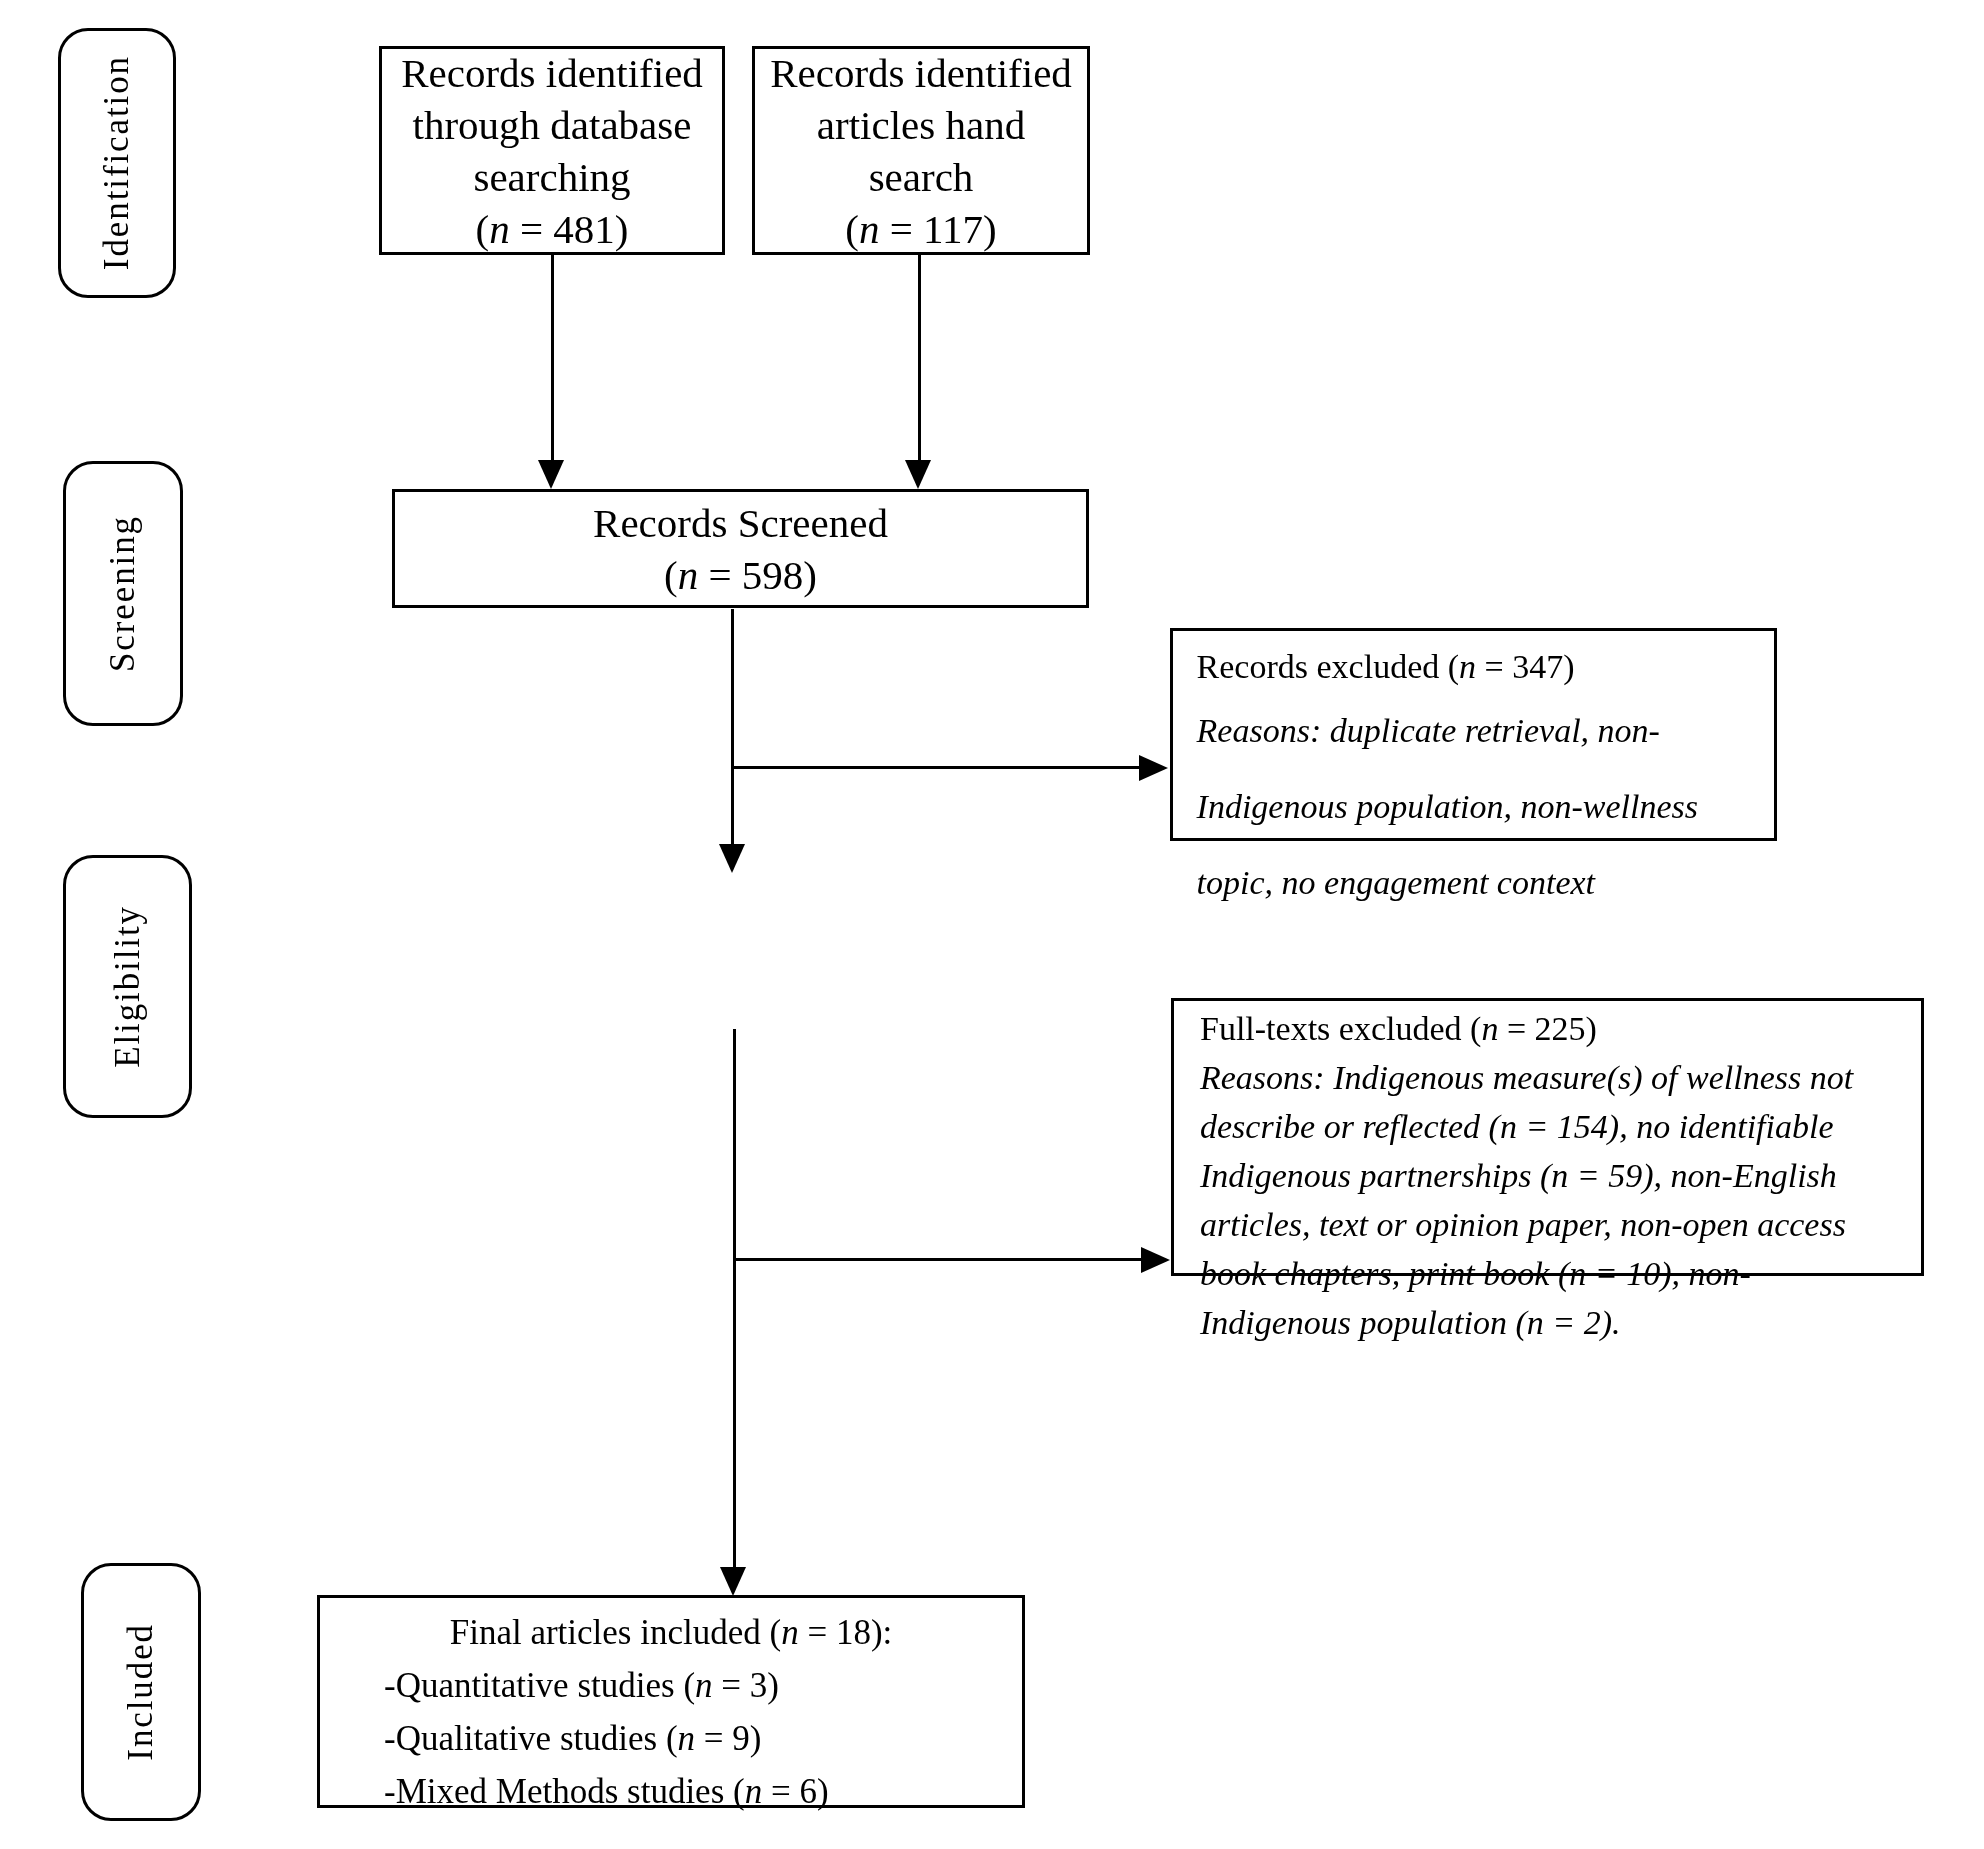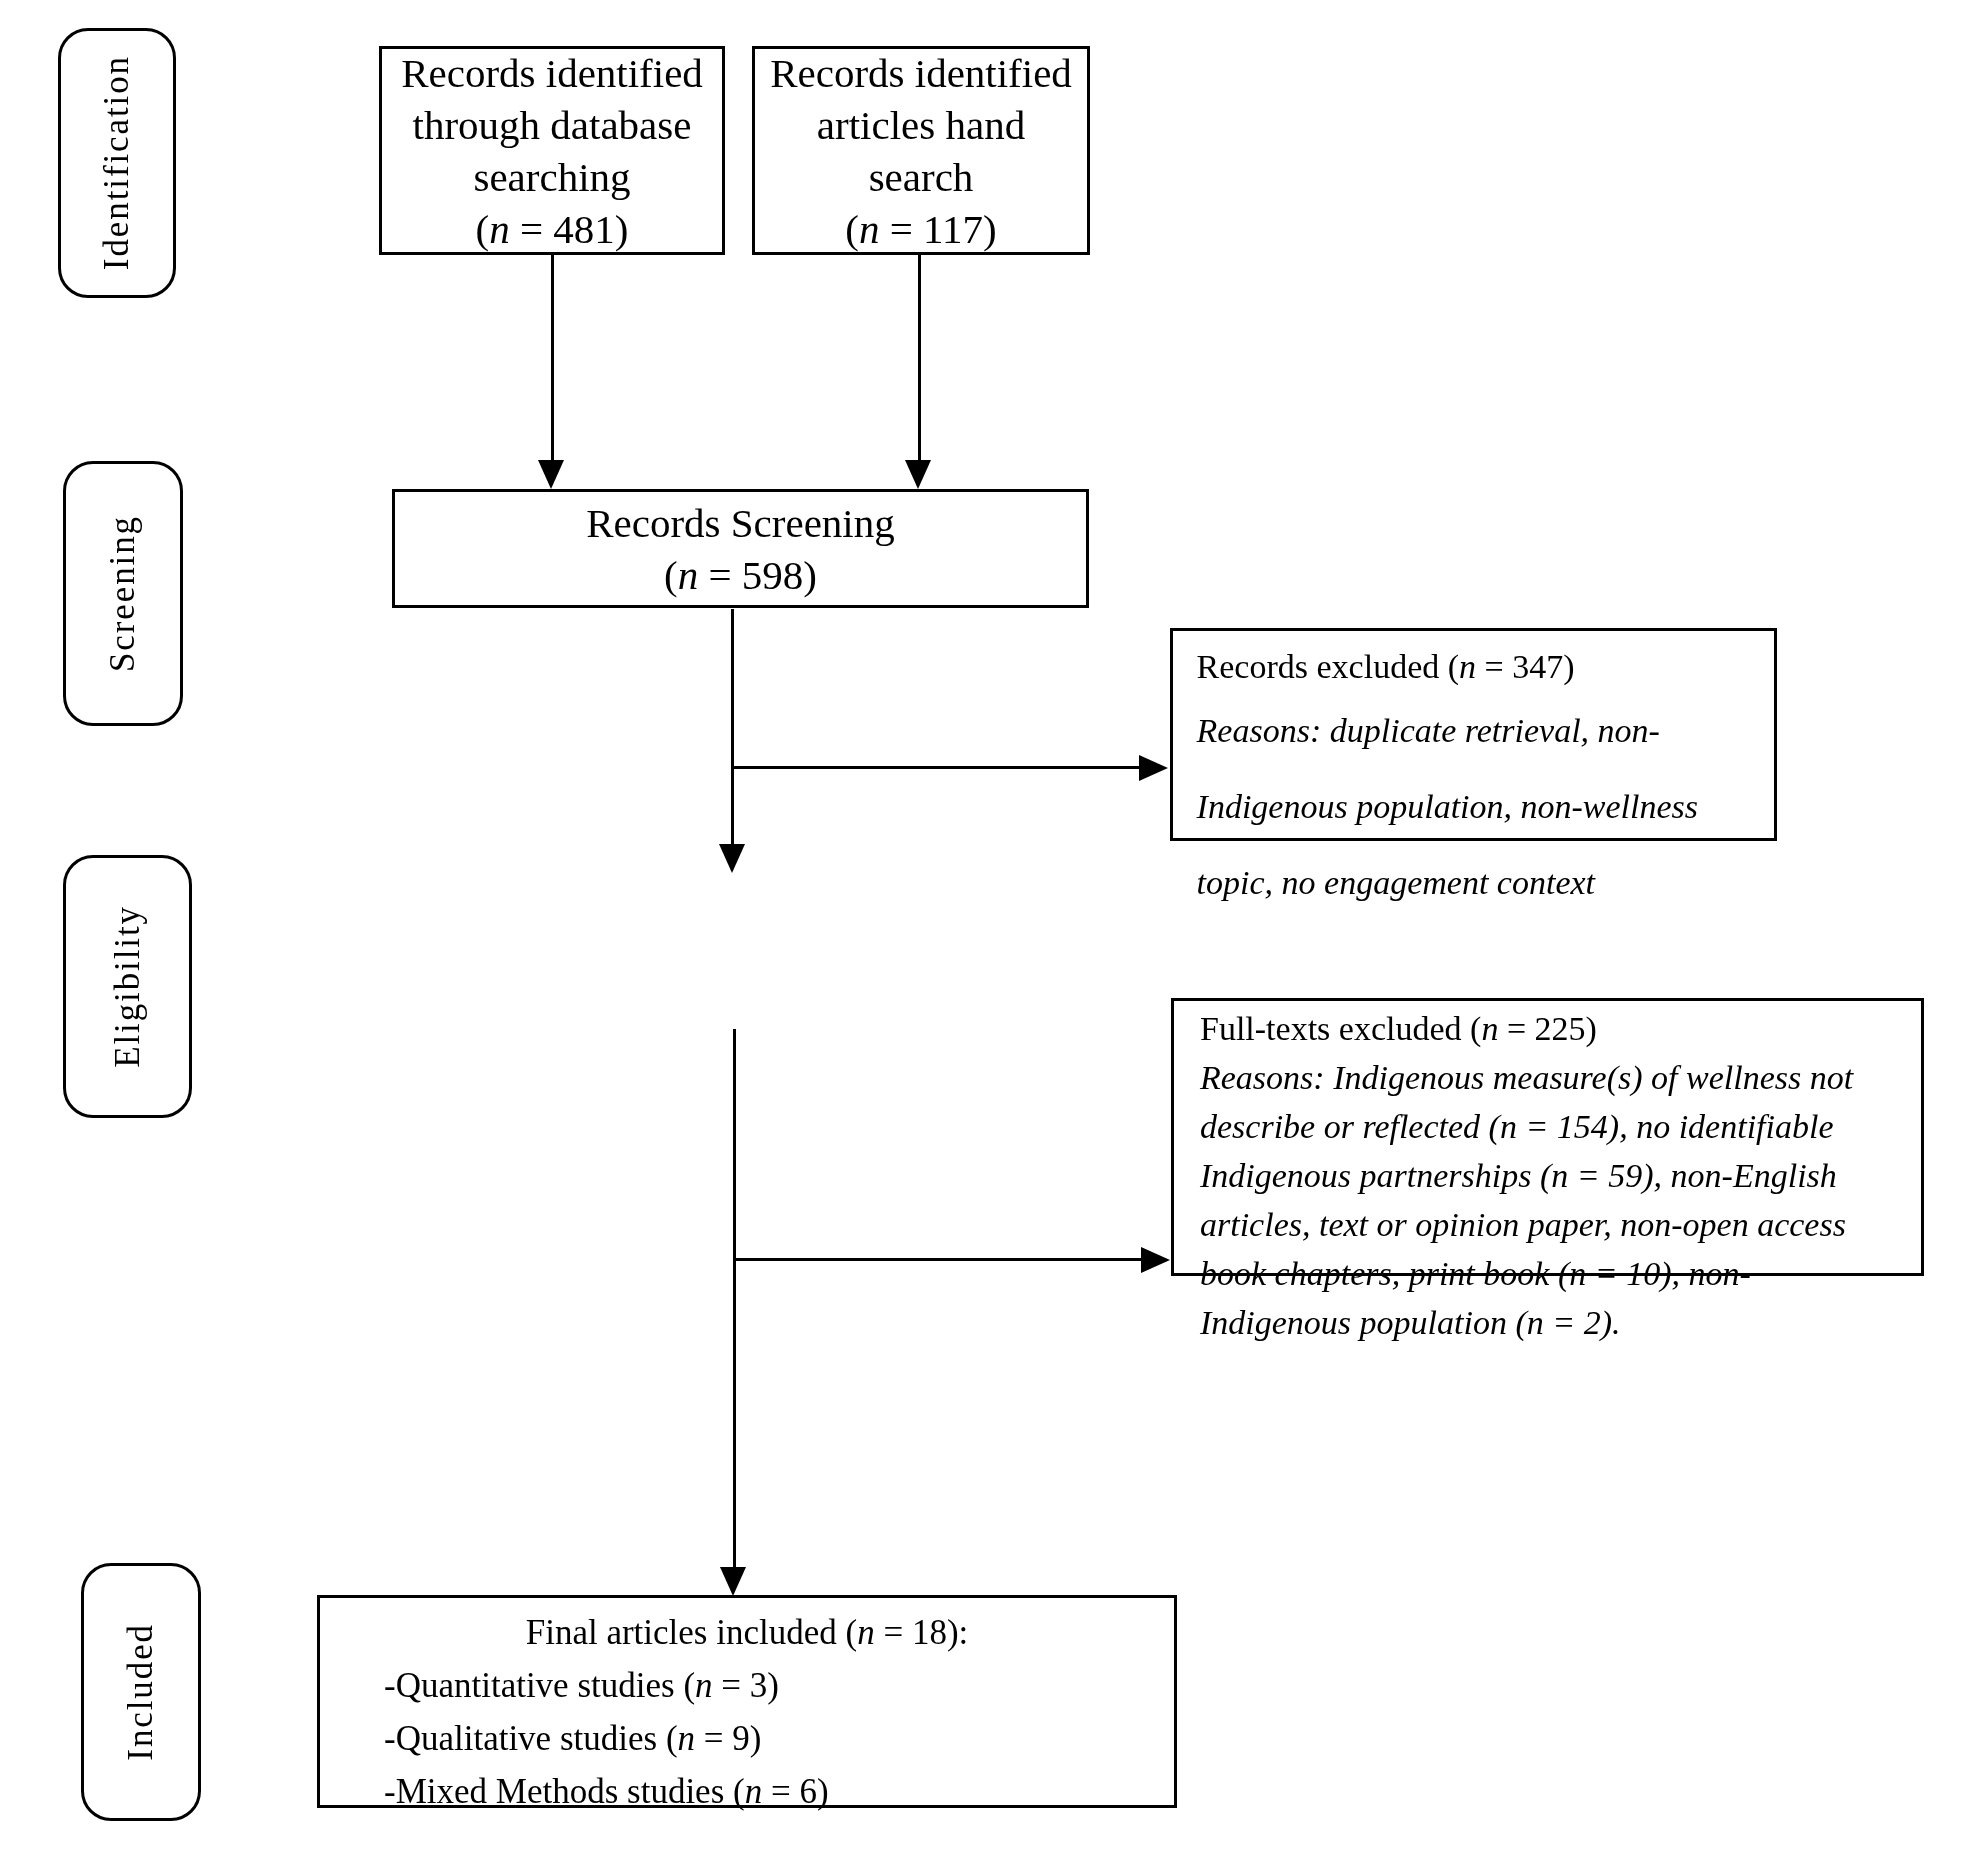--- a/index.html
+++ b/index.html
@@ -151,21 +151,21 @@
     <div class="ln">search</div>
     <div class="ln">(<i>n</i> = 117)</div>
   </div>
 
   <div class="vline" style="left:551px; top:255px; height:206px;"></div>
   <div class="arr-down" style="left:538px; top:460px;"></div>
   <div class="vline" style="left:918px; top:255px; height:206px;"></div>
   <div class="arr-down" style="left:905px; top:460px;"></div>
 
   <div class="node" id="box-screened" style="left:392px; top:489px; width:697px; height:119px;">
-    <div class="ln">Records Screening</div>
+    <div class="ln">Records Screened</div>
     <div class="ln">(<i>n</i> = 598)</div>
   </div>
 
   <div class="vline" style="left:731px; top:609px; height:237px;"></div>
   <div class="arr-down" style="left:719px; top:844px;"></div>
   <div class="hline" style="left:731px; top:766px; width:410px;"></div>
   <div class="arr-right" style="left:1139px; top:755px;"></div>
 
   <div class="excl" id="box-rec-excl" style="left:1170px; top:628px; width:607px; height:213px; padding:10px 23.6px;">
     <div class="title">Records excluded (<i>n</i> = 347)</div>
@@ -176,21 +176,21 @@
   <div class="vline" style="left:733px; top:1029px; height:538px;"></div>
   <div class="arr-down" style="left:720px; top:1567px;"></div>
   <div class="hline" style="left:733px; top:1258px; width:409px;"></div>
   <div class="arr-right" style="left:1141px; top:1247px;"></div>
 
   <div class="excl" id="box-ft-excl" style="left:1171px; top:998px; width:753px; height:278px; padding:3px 26px;">
     <div class="title">Full-texts excluded (<i>n</i> = 225)</div>
     <div class="reasons">Reasons: Indigenous measure(s) of wellness not describe or reflected (n = 154), no identifiable Indigenous partnerships (n = 59), non-English articles, text or opinion paper, non-open access book chapters, print book (n = 10), non-Indigenous population (n = 2).</div>
   </div>
 
-  <div id="box-final" style="left:317px; top:1595px; width:860px; height:213px; padding-top:7.5px;">
+  <div id="box-final" style="left:317px; top:1595px; width:708px; height:213px; padding-top:7.5px;">
     <div class="title">Final articles included (<i>n</i> = 18):</div>
     <div class="item">-Quantitative studies (<i>n</i> = 3)</div>
     <div class="item">-Qualitative studies (<i>n</i> = 9)</div>
     <div class="item">-Mixed Methods studies (<i>n</i> = 6)</div>
   </div>
 
 </div>
 
 
 </body></html>

